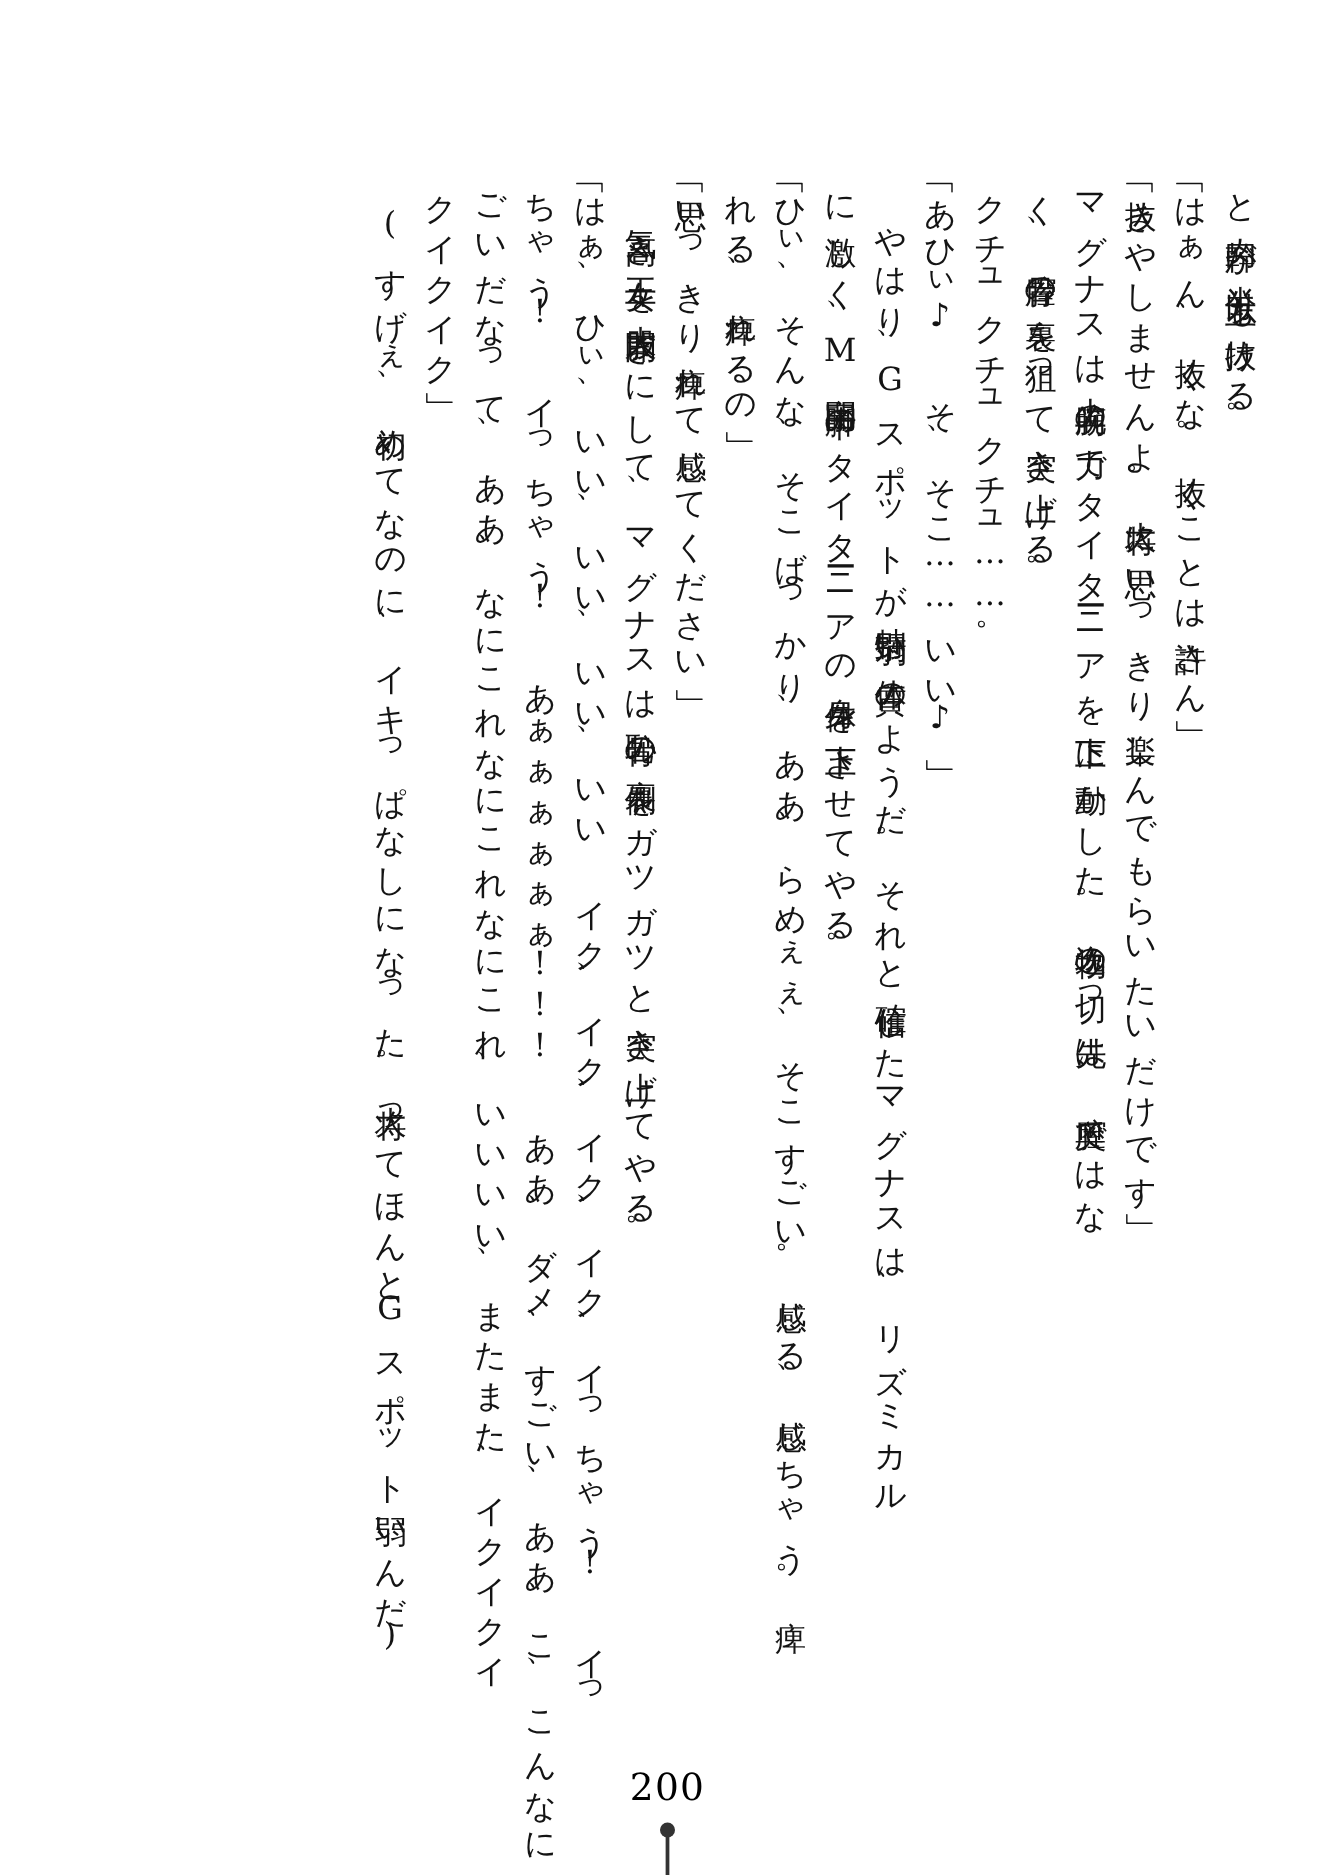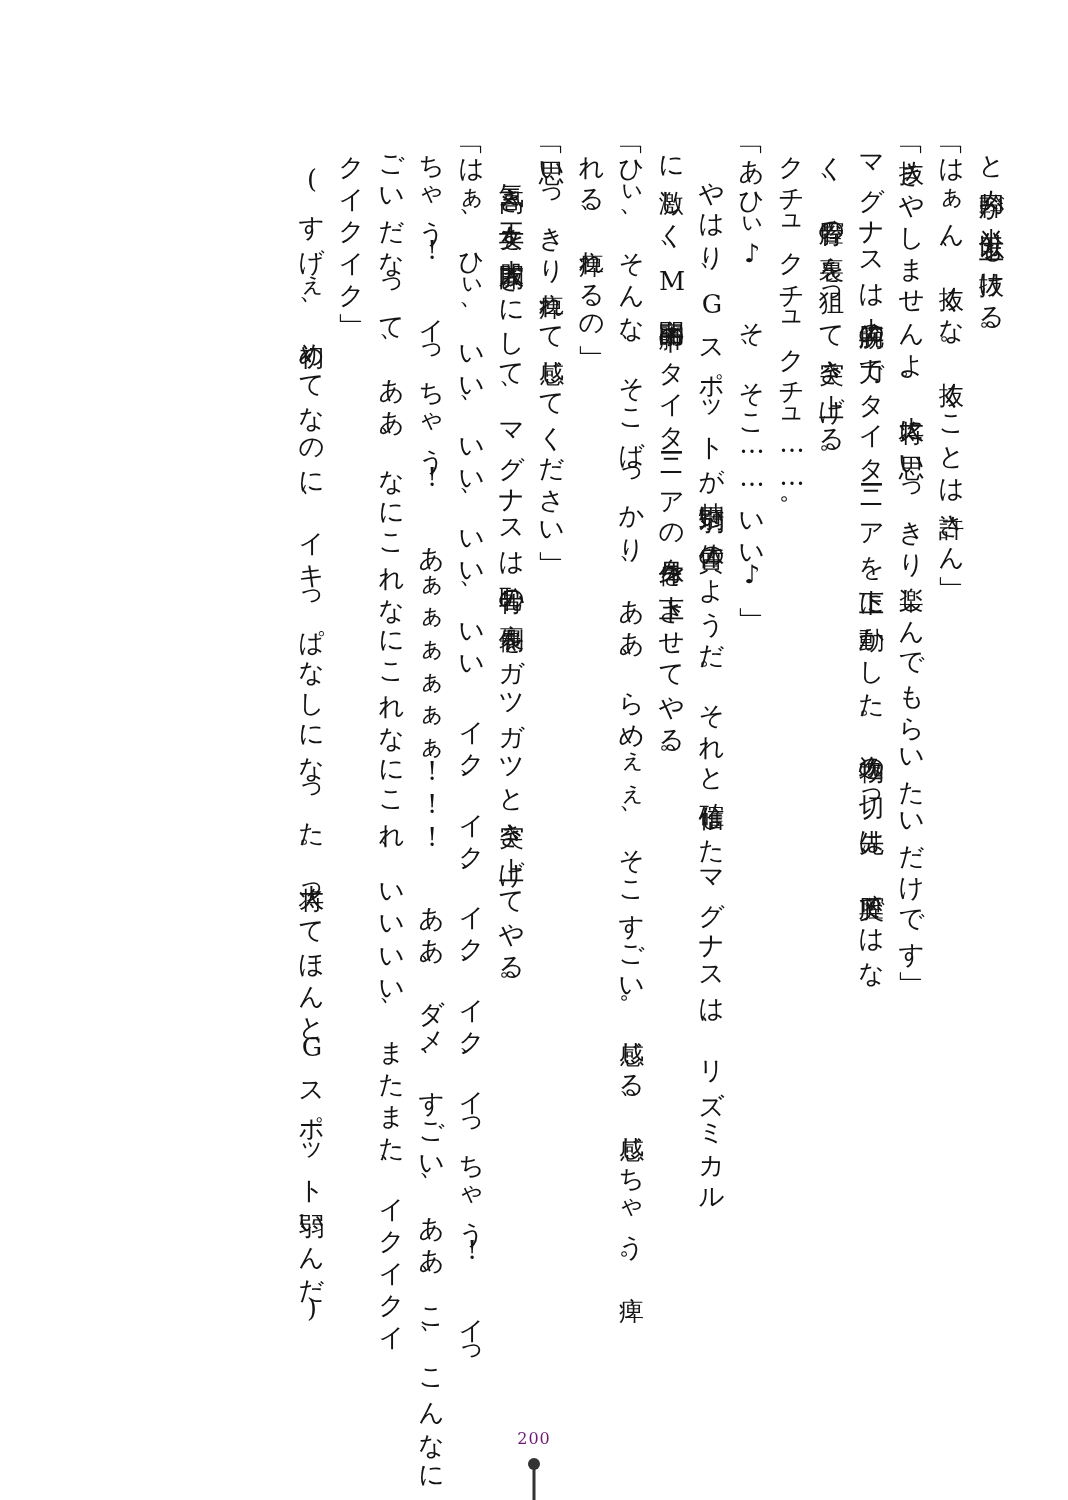--- a/index.html
+++ b/index.html
@@ -58,23 +58,23 @@
     padding-top: 26px;
     height: 1164px;
   }
 
   .page-number {
     position: absolute;
     left: 0;
     right: 0;
     bottom: 52px;
     text-align: center;
-    font-size: 16px;
+    font-size: 30px;
     letter-spacing: 1px;
-    color: #701a75;
+    color: #000000;
     font-family: "DejaVu Serif", "Liberation Serif", serif;
   }
 
   .footer-mark {
     position: absolute;
     left: 50%;
     bottom: 0px;
     transform: translateX(-50%);
     width: 3px;
     height: 34px;

